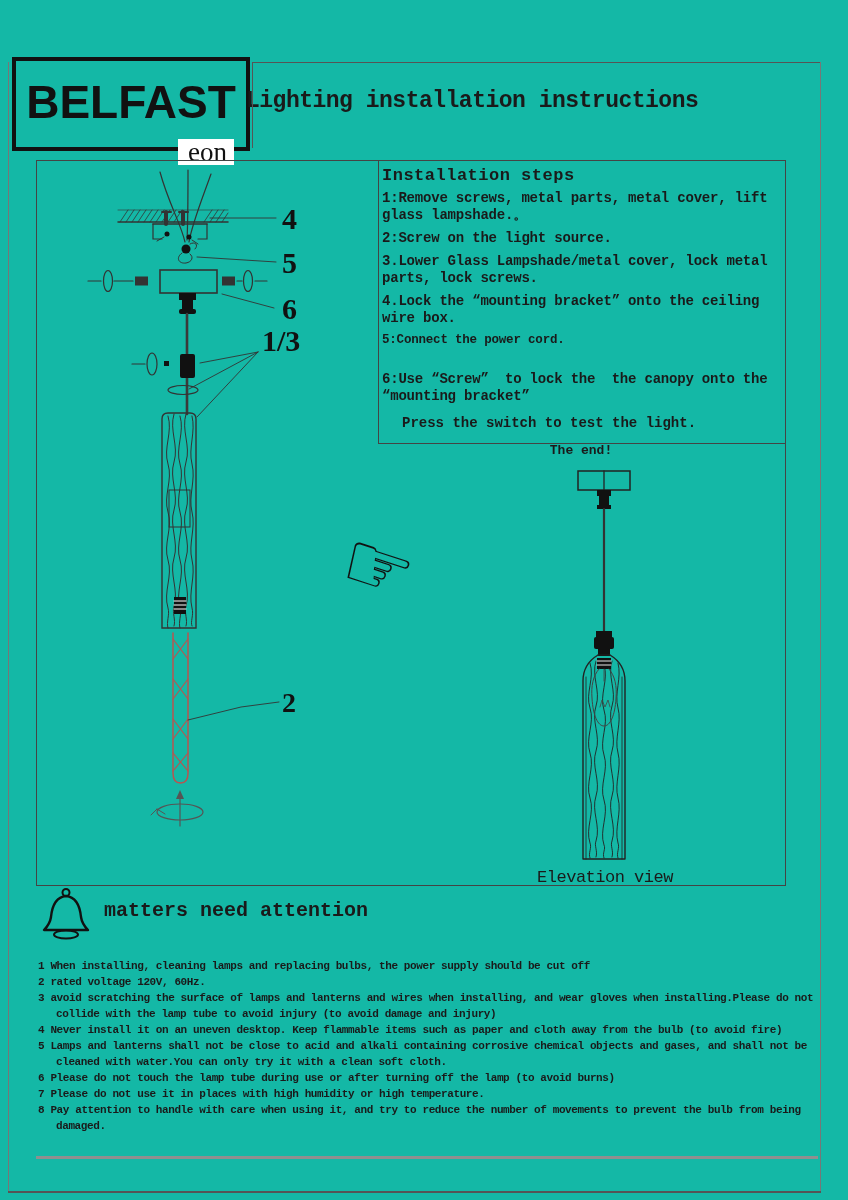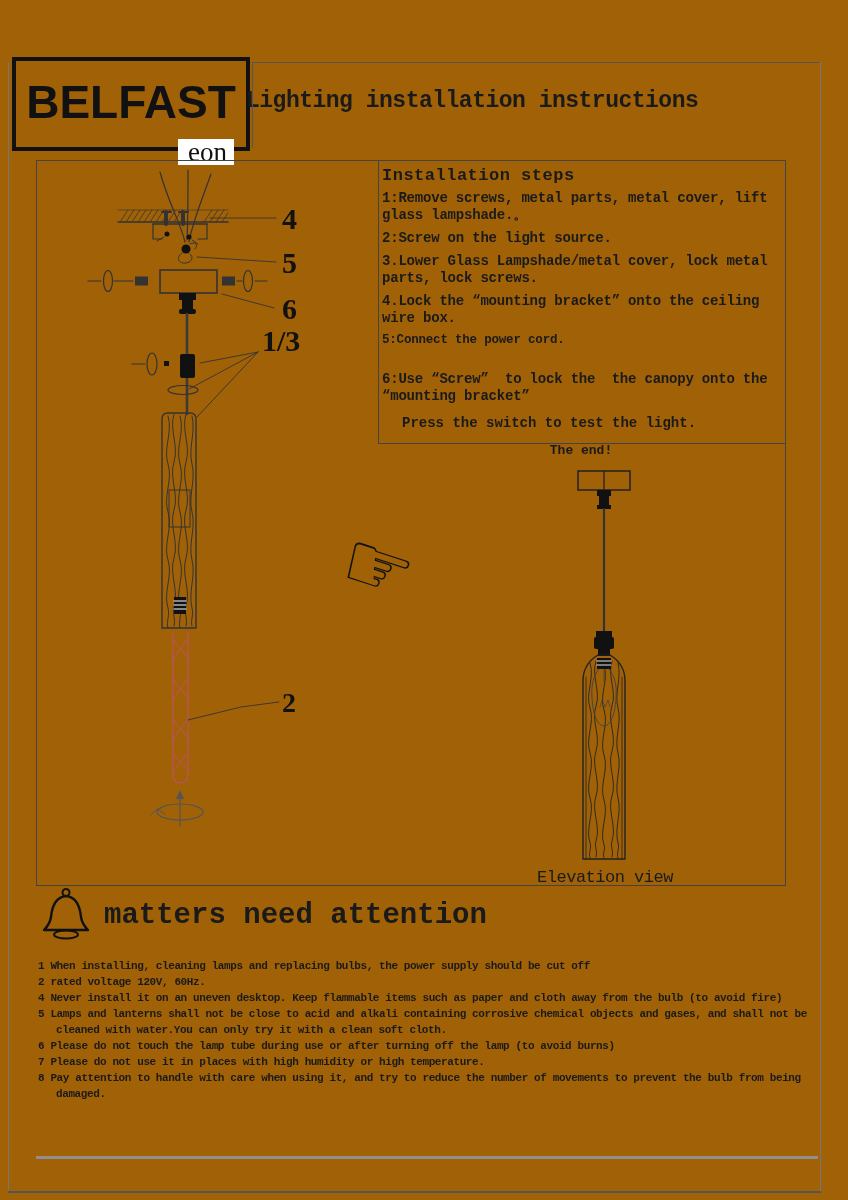--- a/index.html
+++ b/index.html
@@ -1,16 +1,16 @@
 <!DOCTYPE html>
 <html><head>
 <meta charset="utf-8">
 <style>
   html,body{margin:0;padding:0;background:#fff;}
-  .page{position:relative;width:848px;height:1200px;background:#a16207;overflow:hidden;
+  .page{position:relative;width:848px;height:1200px;background:#14b8a6;overflow:hidden;
         font-family:"Liberation Mono",monospace;color:#1a1a1a;}
   .hline{position:absolute;background:#555;height:1px;}
   .vline{position:absolute;background:#555;width:1px;}
 
   
   .logo-box{position:absolute;left:12px;top:57px;width:230px;height:86px;border:4px solid #111;}
   .brand{position:absolute;left:0;right:0;top:14px;text-align:center;
          font-family:"Liberation Sans",sans-serif;font-weight:700;font-size:46px;letter-spacing:0px;color:#111;}
   .brand-sub{position:absolute;right:12px;bottom:-18px;background:#fff;padding:0 7px 0 10px;
              font-family:"Liberation Serif",serif;font-size:27px;color:#111;line-height:26px;}
@@ -38,21 +38,21 @@
   
   .exploded{position:absolute;left:36px;top:160px;}
   .elevation{position:absolute;left:520px;top:455px;}
   .elev-caption{position:absolute;left:520px;top:868px;width:170px;text-align:center;
                 font-size:17px;font-weight:400;letter-spacing:-0.5px;}
   .hand{position:absolute;left:342px;top:528px;font-family:"DejaVu Sans",sans-serif;
         font-size:80px;line-height:80px;color:#111;transform:rotate(18deg);}
 
   
   .bell{position:absolute;left:36px;top:886px;}
-  .att-heading{position:absolute;left:104px;top:899px;font-size:29px;font-weight:700;letter-spacing:0px;white-space:nowrap;}
+  .att-heading{position:absolute;left:104px;top:899px;font-size:20px;font-weight:700;letter-spacing:0px;white-space:nowrap;}
   .notes{position:absolute;left:38px;top:958px;width:782px;font-size:11px;line-height:16px;
          font-weight:700;letter-spacing:-0.4px;}
   .note{padding-left:18px;text-indent:-18px;white-space:pre-wrap;}
 
   svg text{font-family:"Liberation Serif",serif;fill:#111;}
 </style>
 </head>
 <body>
 
 <div class="page">
@@ -224,20 +224,21 @@
       <circle cx="30" cy="6.5" r="3.5" stroke-width="2"></circle>
       <path d="M30,10 C20,11 16,21 15,31 C14,38 10,42 8,44 L52,44 C50,42 46,38 45,31 C44,21 40,11 30,10 Z"></path>
       <ellipse cx="30" cy="48.5" rx="12" ry="4" stroke-width="2"></ellipse>
     </g>
   </svg>
   <div class="att-heading">matters need attention</div>
 
   <div class="notes">
     <div class="note">1 When installing, cleaning lamps and replacing bulbs, the power supply should be cut off</div>
     <div class="note">2 rated voltage 120V, 60Hz.</div>
+    <div class="note">3 avoid scratching the surface of lamps and lanterns and wires when installing, and wear gloves when installing.Please do not collide with the lamp tube to avoid injury (to avoid damage and injury)</div>
     <div class="note">4 Never install it on an uneven desktop. Keep flammable items such as paper and cloth away from the bulb (to avoid fire)</div>
     <div class="note">5 Lamps and lanterns shall not be close to acid and alkali containing corrosive chemical objects and gases, and shall not be cleaned with water.You can only try it with a clean soft cloth.</div>
     <div class="note">6 Please do not touch the lamp tube during use or after turning off the lamp (to avoid burns)</div>
     <div class="note">7 Please do not use it in places with high humidity or high temperature.</div>
     <div class="note">8 Pay attention to handle with care when using it, and try to reduce the number of movements to prevent the bulb from being damaged.</div>
   </div>
   <div class="hline notes-rule"></div>
 
 </div>
 

